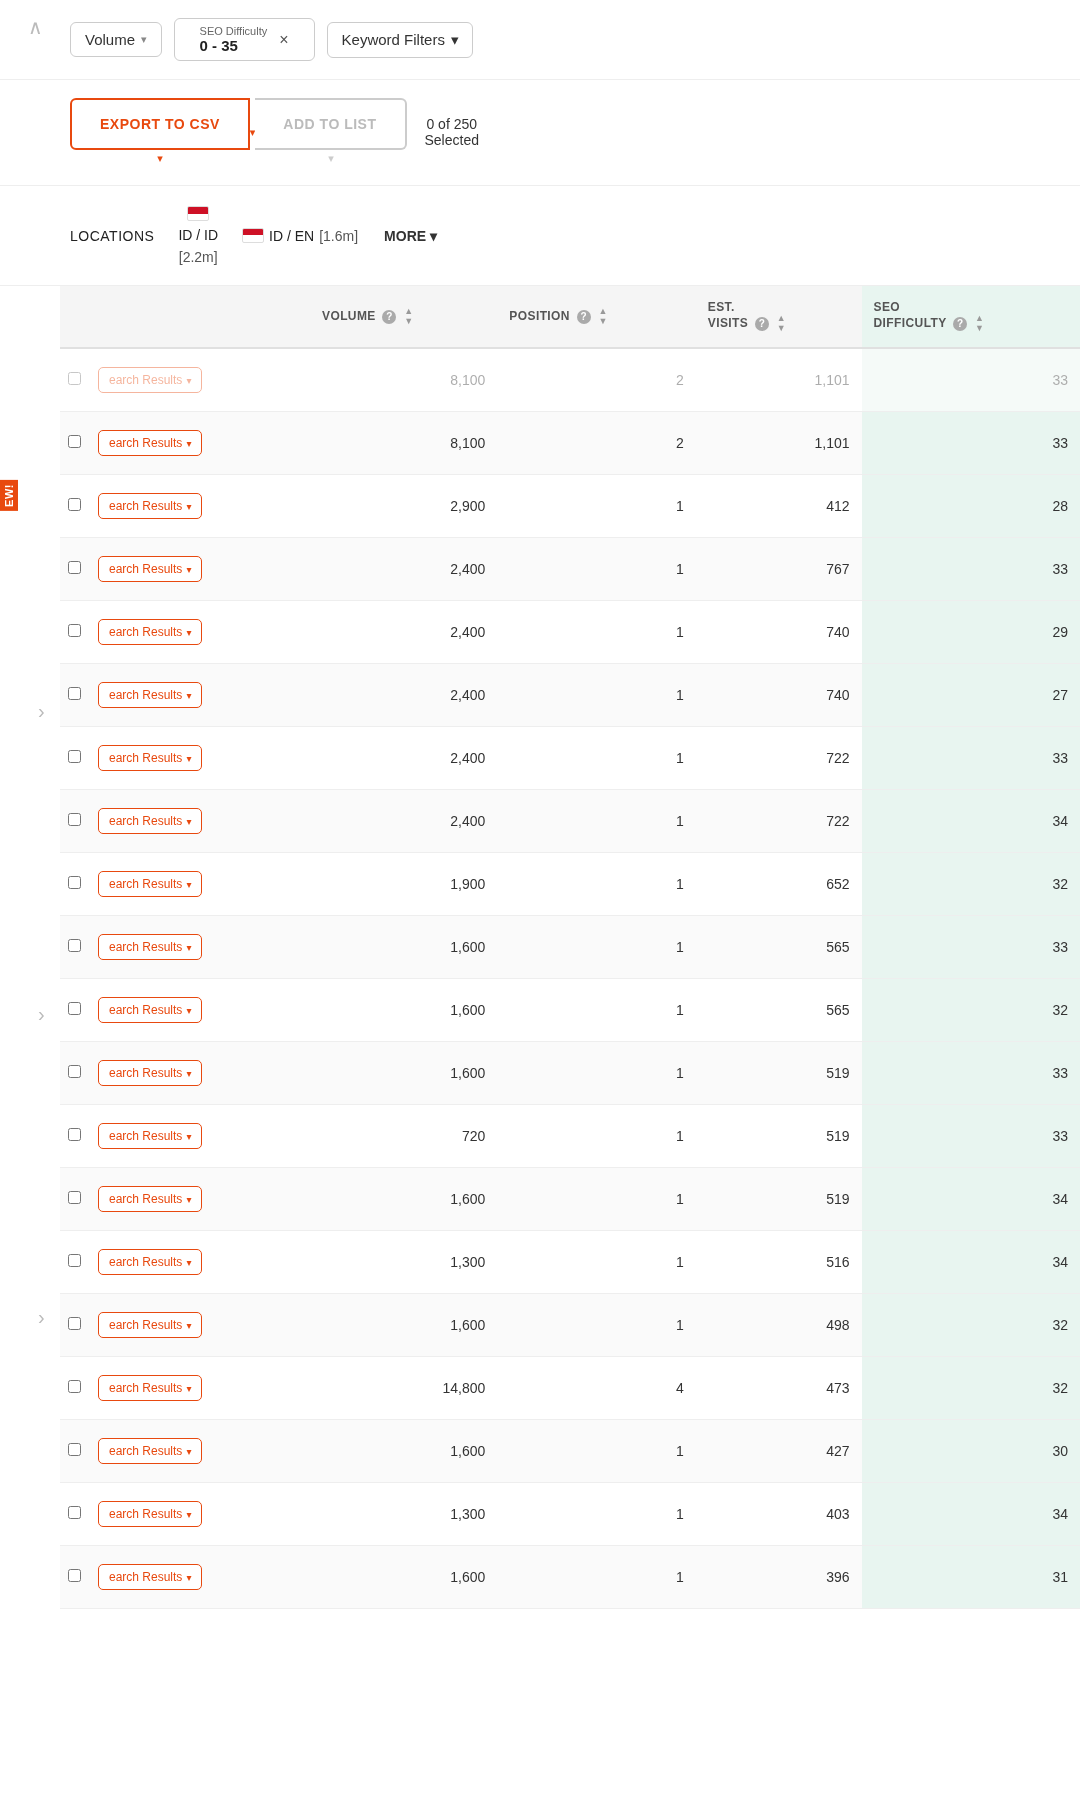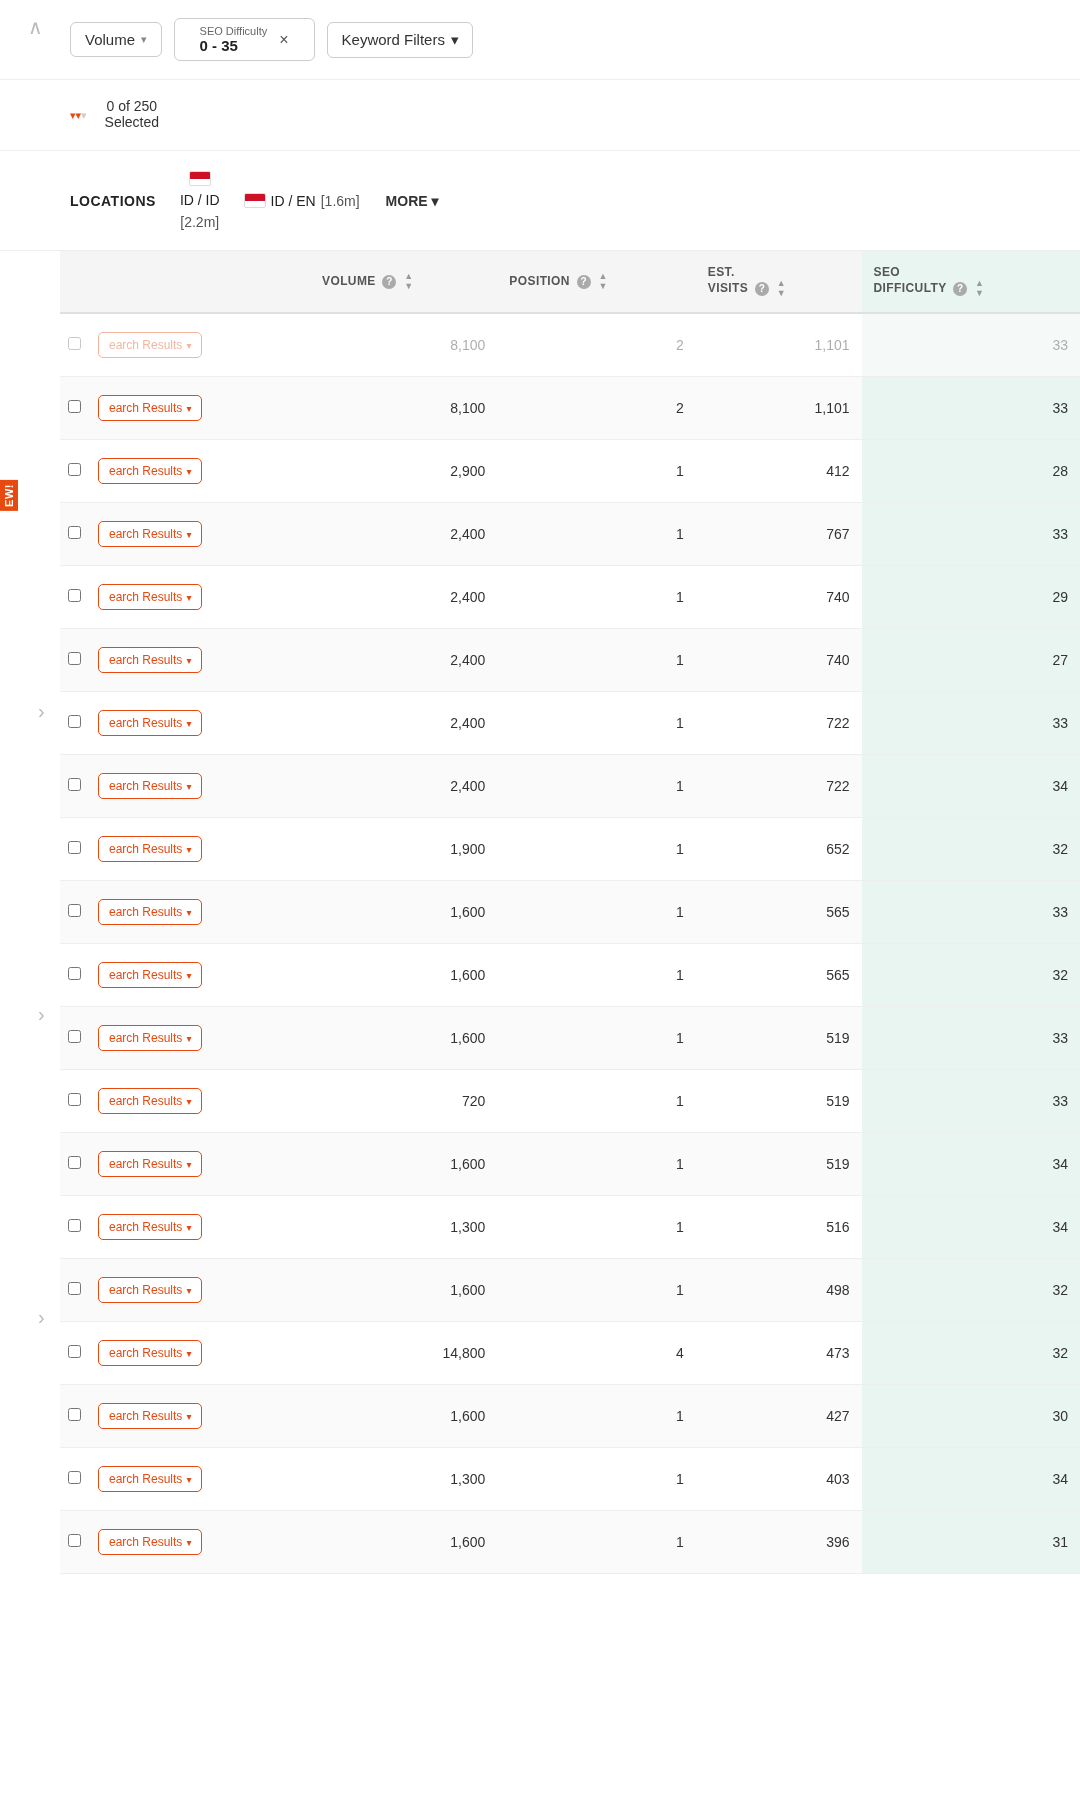--- a/index.html
+++ b/index.html
@@ -246,36 +246,38 @@
   </div>
 
   <div class="keyword-filter-pill">
     <span>Keyword Filters</span>
     <span class="arrow">▾</span>
   </div>
 </div>
 
 <div style="display:flex;align-items:center;padding:18px 60px 10px 70px;gap:0;">
   <div style="display:flex;flex-direction:column;align-items:center;">
+    <button class="btn-outline">EXPORT TO CSV</button>
     <span class="chevron-down-small">▾</span>
   </div>
   <div style="display:flex;flex-direction:column;align-items:center;">
     <span class="chevron-down-small">▾</span>
   </div>
   <div style="display:flex;flex-direction:column;align-items:center;">
+    <button class="btn-disabled">ADD TO LIST</button>
     <span class="chevron-down-small" style="color:#ccc;">▾</span>
   </div>
   <div style="margin-left:18px;font-size:14px;color:#333;text-align:center;">
     <span>0 of 250</span><br>
     <span>Selected</span>
   </div>
 </div>
 
 <div style="display:flex;align-items:center;padding:16px 60px 16px 70px;gap:8px;border-bottom:1px solid #eee;border-top:1px solid #eee;margin-top:10px;">
-  <span style="font-size:14px;font-weight:bold;color:#222;letter-spacing:0.5px;margin-right:8px;">LOCATIONS</span>
+  <span style="font-size:14px;font-weight:normal;color:#222;letter-spacing:0.5px;margin-right:8px;">LOCATIONS</span>
 
   <div style="display:flex;align-items:center;gap:6px;font-size:14px;color:#222;cursor:pointer;padding:4px 8px;flex-direction:column;">
     <span class="flag-id"></span>
     <span>ID / ID</span>
     <span style="color:#555;">[2.2m]</span>
   </div>
 
   <div style="display:flex;align-items:center;gap:5px;font-size:14px;color:#222;cursor:pointer;padding:4px 8px;">
     <span class="flag-id"></span>
     <span>ID / EN</span>

